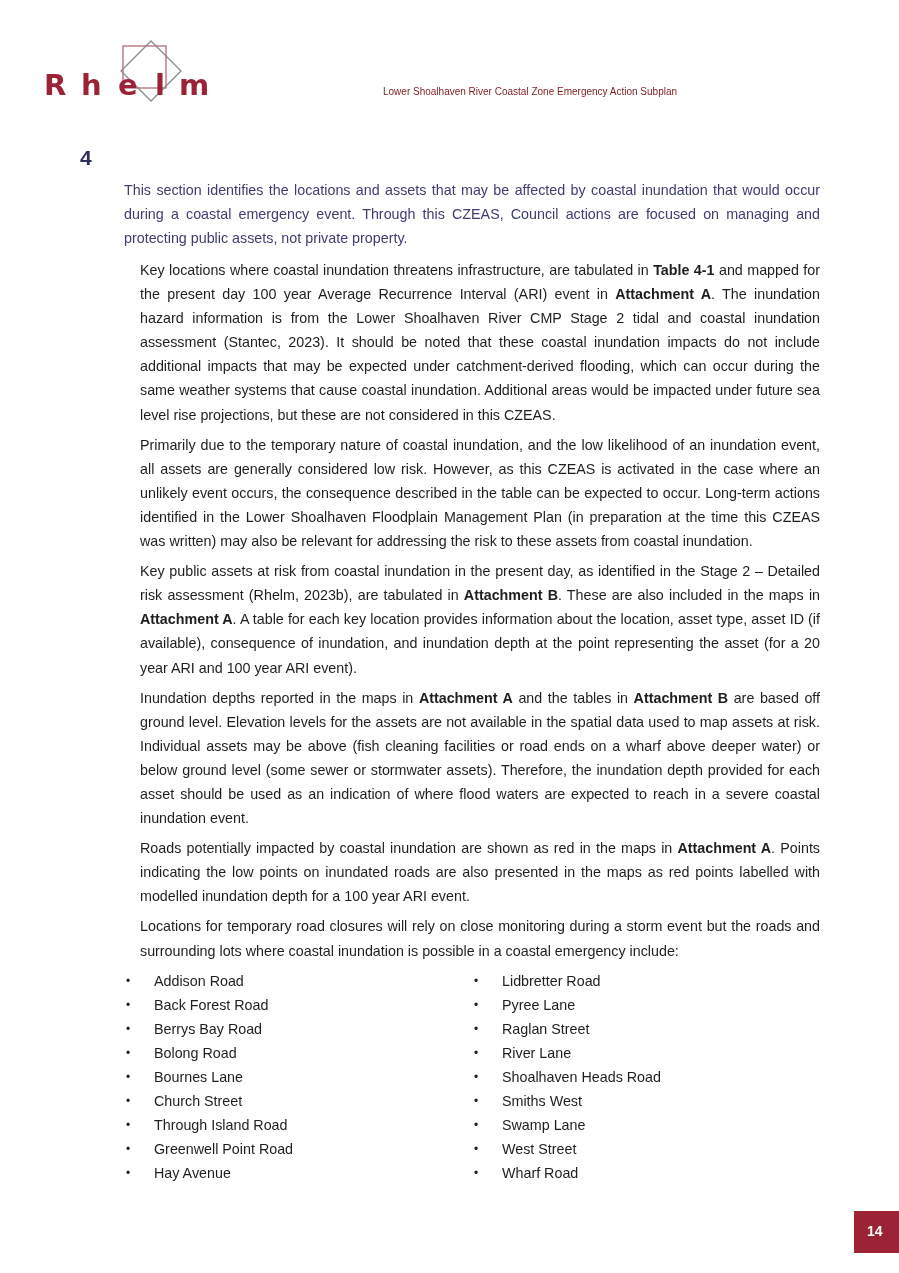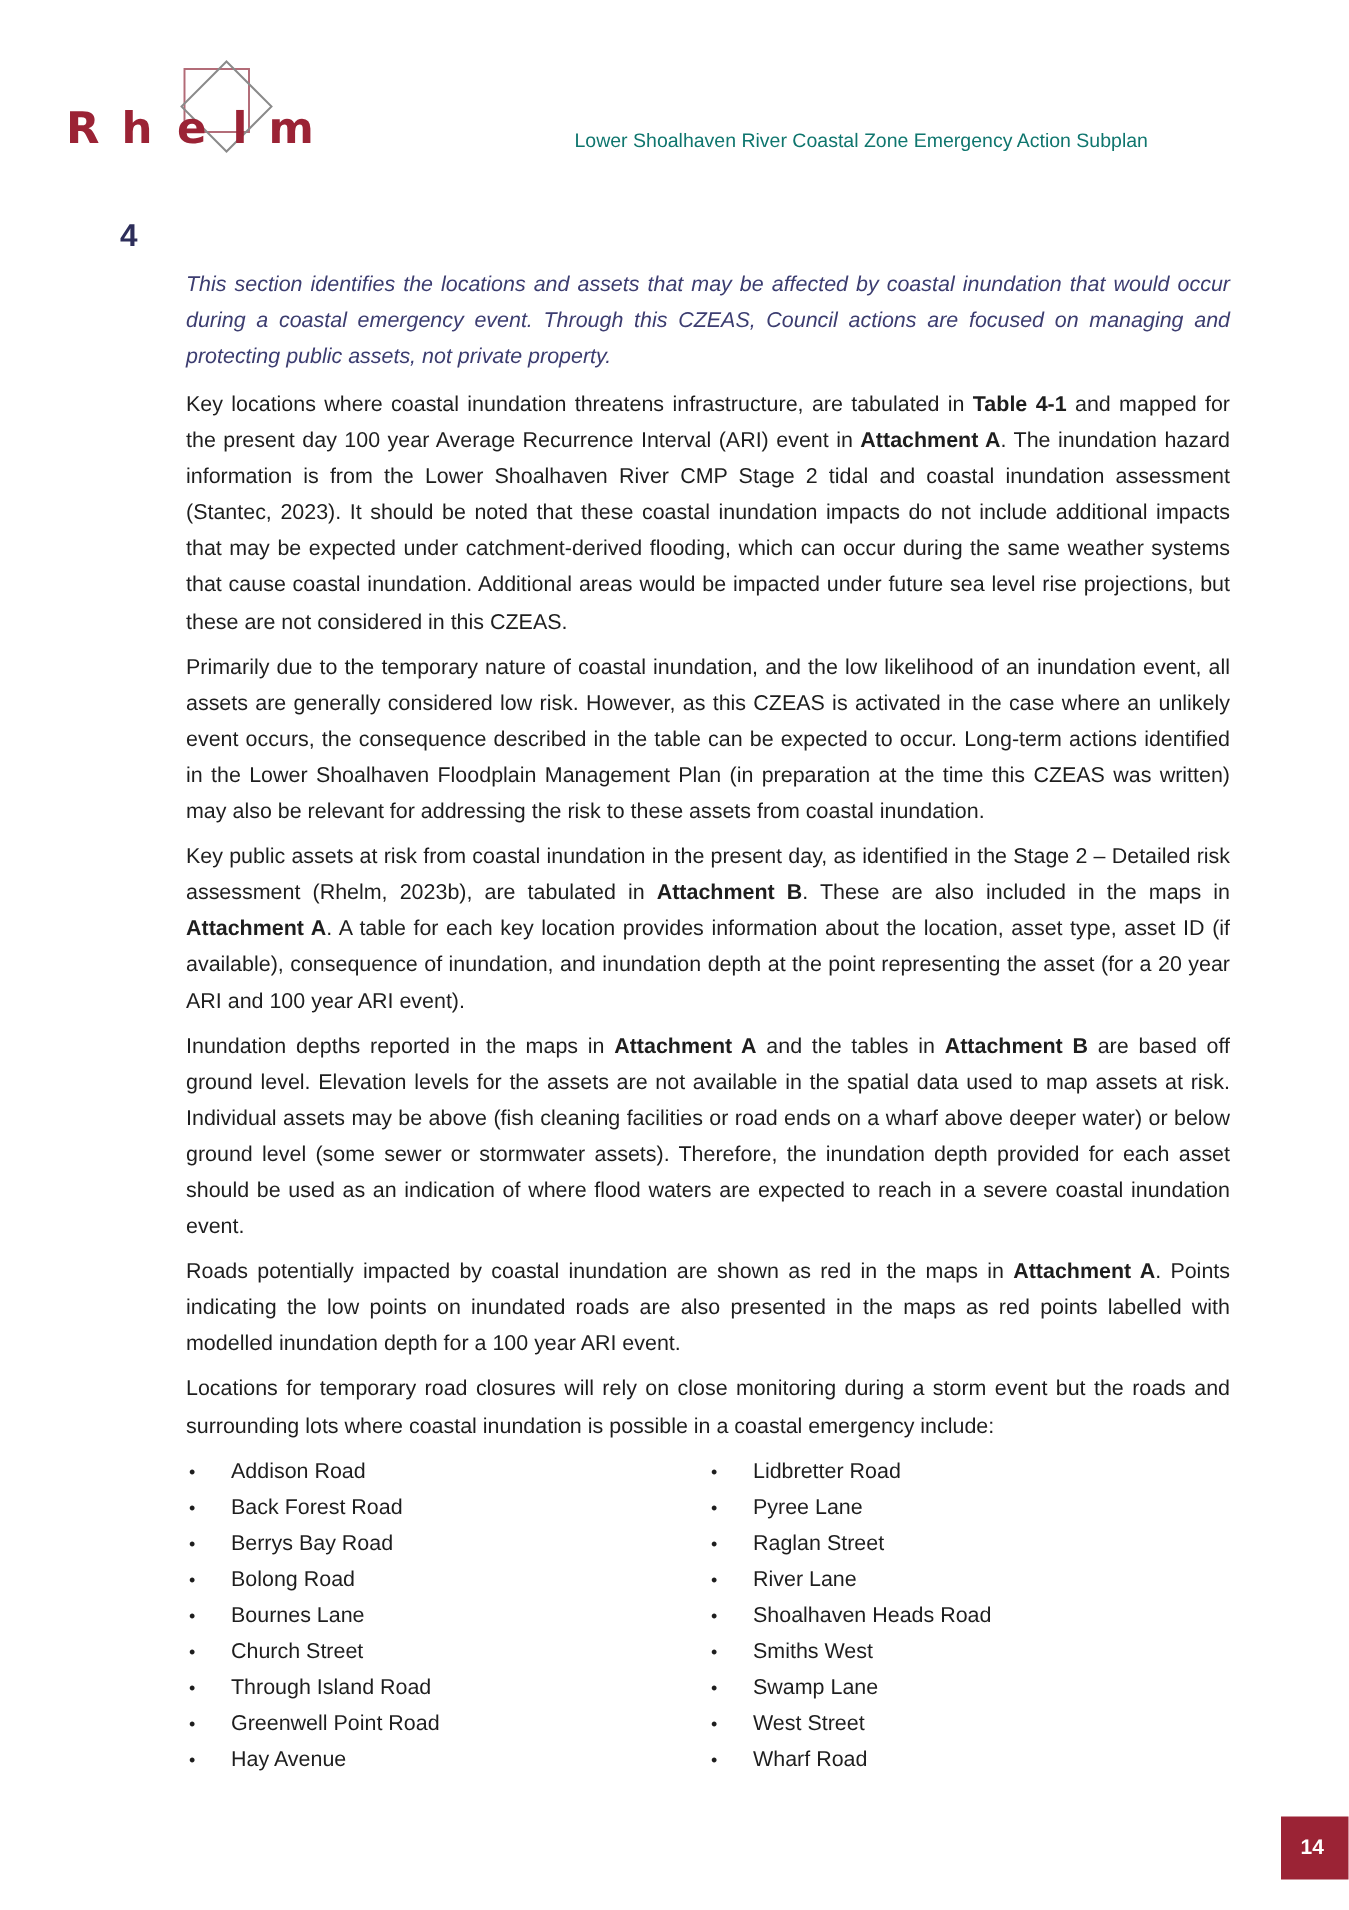--- a/index.html
+++ b/index.html
@@ -3,29 +3,29 @@
 <meta charset="utf-8">
 <style>
   html, body { margin:0; padding:0; background:#ffffff; }
   body { width:899px; height:1273px; position:relative; overflow:hidden;
          font-family:"Liberation Sans", sans-serif; color:#1e1e1e; }
   .logo { position:absolute; left:44px; top:38px; width:175px; height:66px; }
   .logo-letters { position:absolute; left:0; top:30px; font-family:"DejaVu Sans", sans-serif;
          font-weight:bold; font-size:29px; color:#9b2335; letter-spacing:0; white-space:nowrap; }
   .logo-letters span { display:inline-block; }
   .logo svg { position:absolute; left:0; top:0; }
-  .header-title { position:absolute; left:383px; top:86px; font-size:13px; color:#0f766e; white-space:nowrap; }
+  .header-title { position:absolute; left:383px; top:86px; font-size:10px; color:#7f1d1d; white-space:nowrap; }
   .content { position:absolute; left:80px; top:146px; width:740px; }
   .section-heading { display:flex; align-items:baseline; margin:0; color:#2d2e5a;
          font-weight:bold; font-size:21px; font-family:"Liberation Sans", sans-serif; }
   .section-num { width:44px; }
   .body-block { margin-left:44px; width:696px; }
-  .intro { font-style:italic; color:#3c3d70; font-size:14.3px; line-height:24px; text-align:justify;
+  .intro { color:#3c3d70; font-size:14.3px; line-height:24px; text-align:justify;
            margin:8px 0 8px 0; }
-  p.para { font-size:14.3px; line-height:24.1px; text-align:justify; margin:0 0 6px 0; color:#1e1e1e; }
+  p.para { font-size:14.3px; line-height:24.1px; text-align:justify; margin:0 0 6px 16px; color:#1e1e1e; }
   p.para b { font-weight:bold; }
   .roads { display:flex; margin-top:0; }
   .road-col { width:396px; list-style:none; padding:0; margin:0; }
   .road-col li { display:flex; align-items:center; height:24.1px; font-size:14.3px; }
   .bullet { width:28px; padding-left:2px; font-size:12px; }
   .page-num-box { position:absolute; left:818px; top:1211px; width:81px; height:42px; background:#9b2335;
          color:#fff; font-weight:bold; font-size:14px;margin-left:36px; }
   .page-num-box span { position:absolute; left:13px; top:12px; }
 </style>
 </head>

